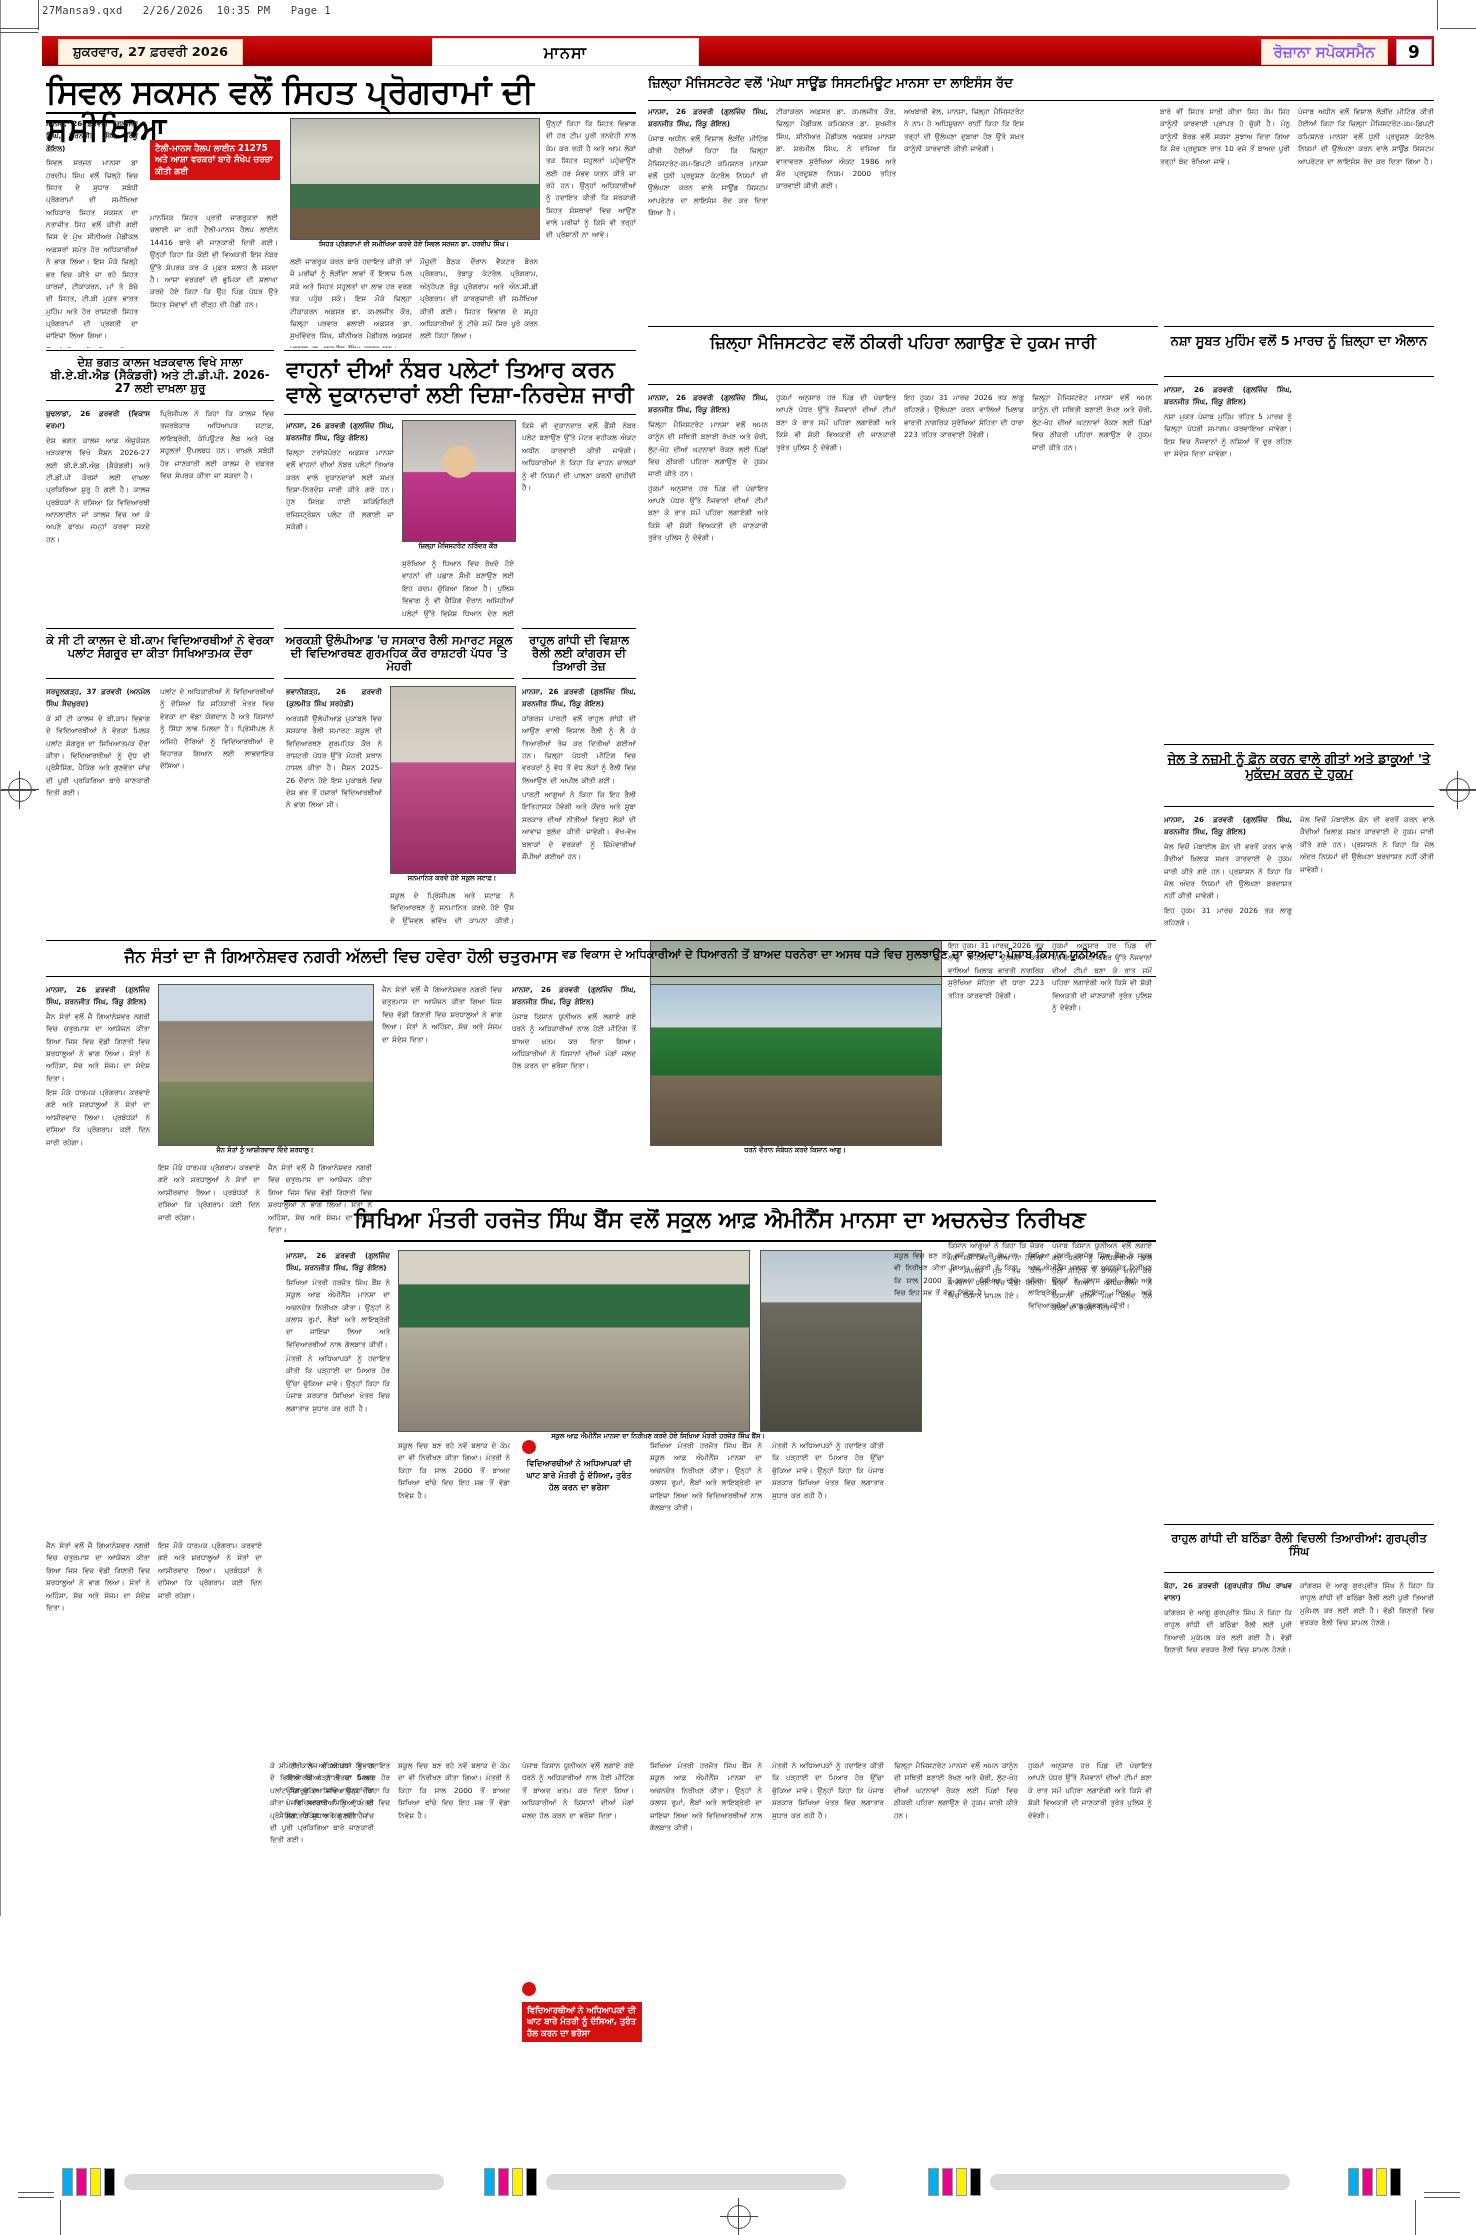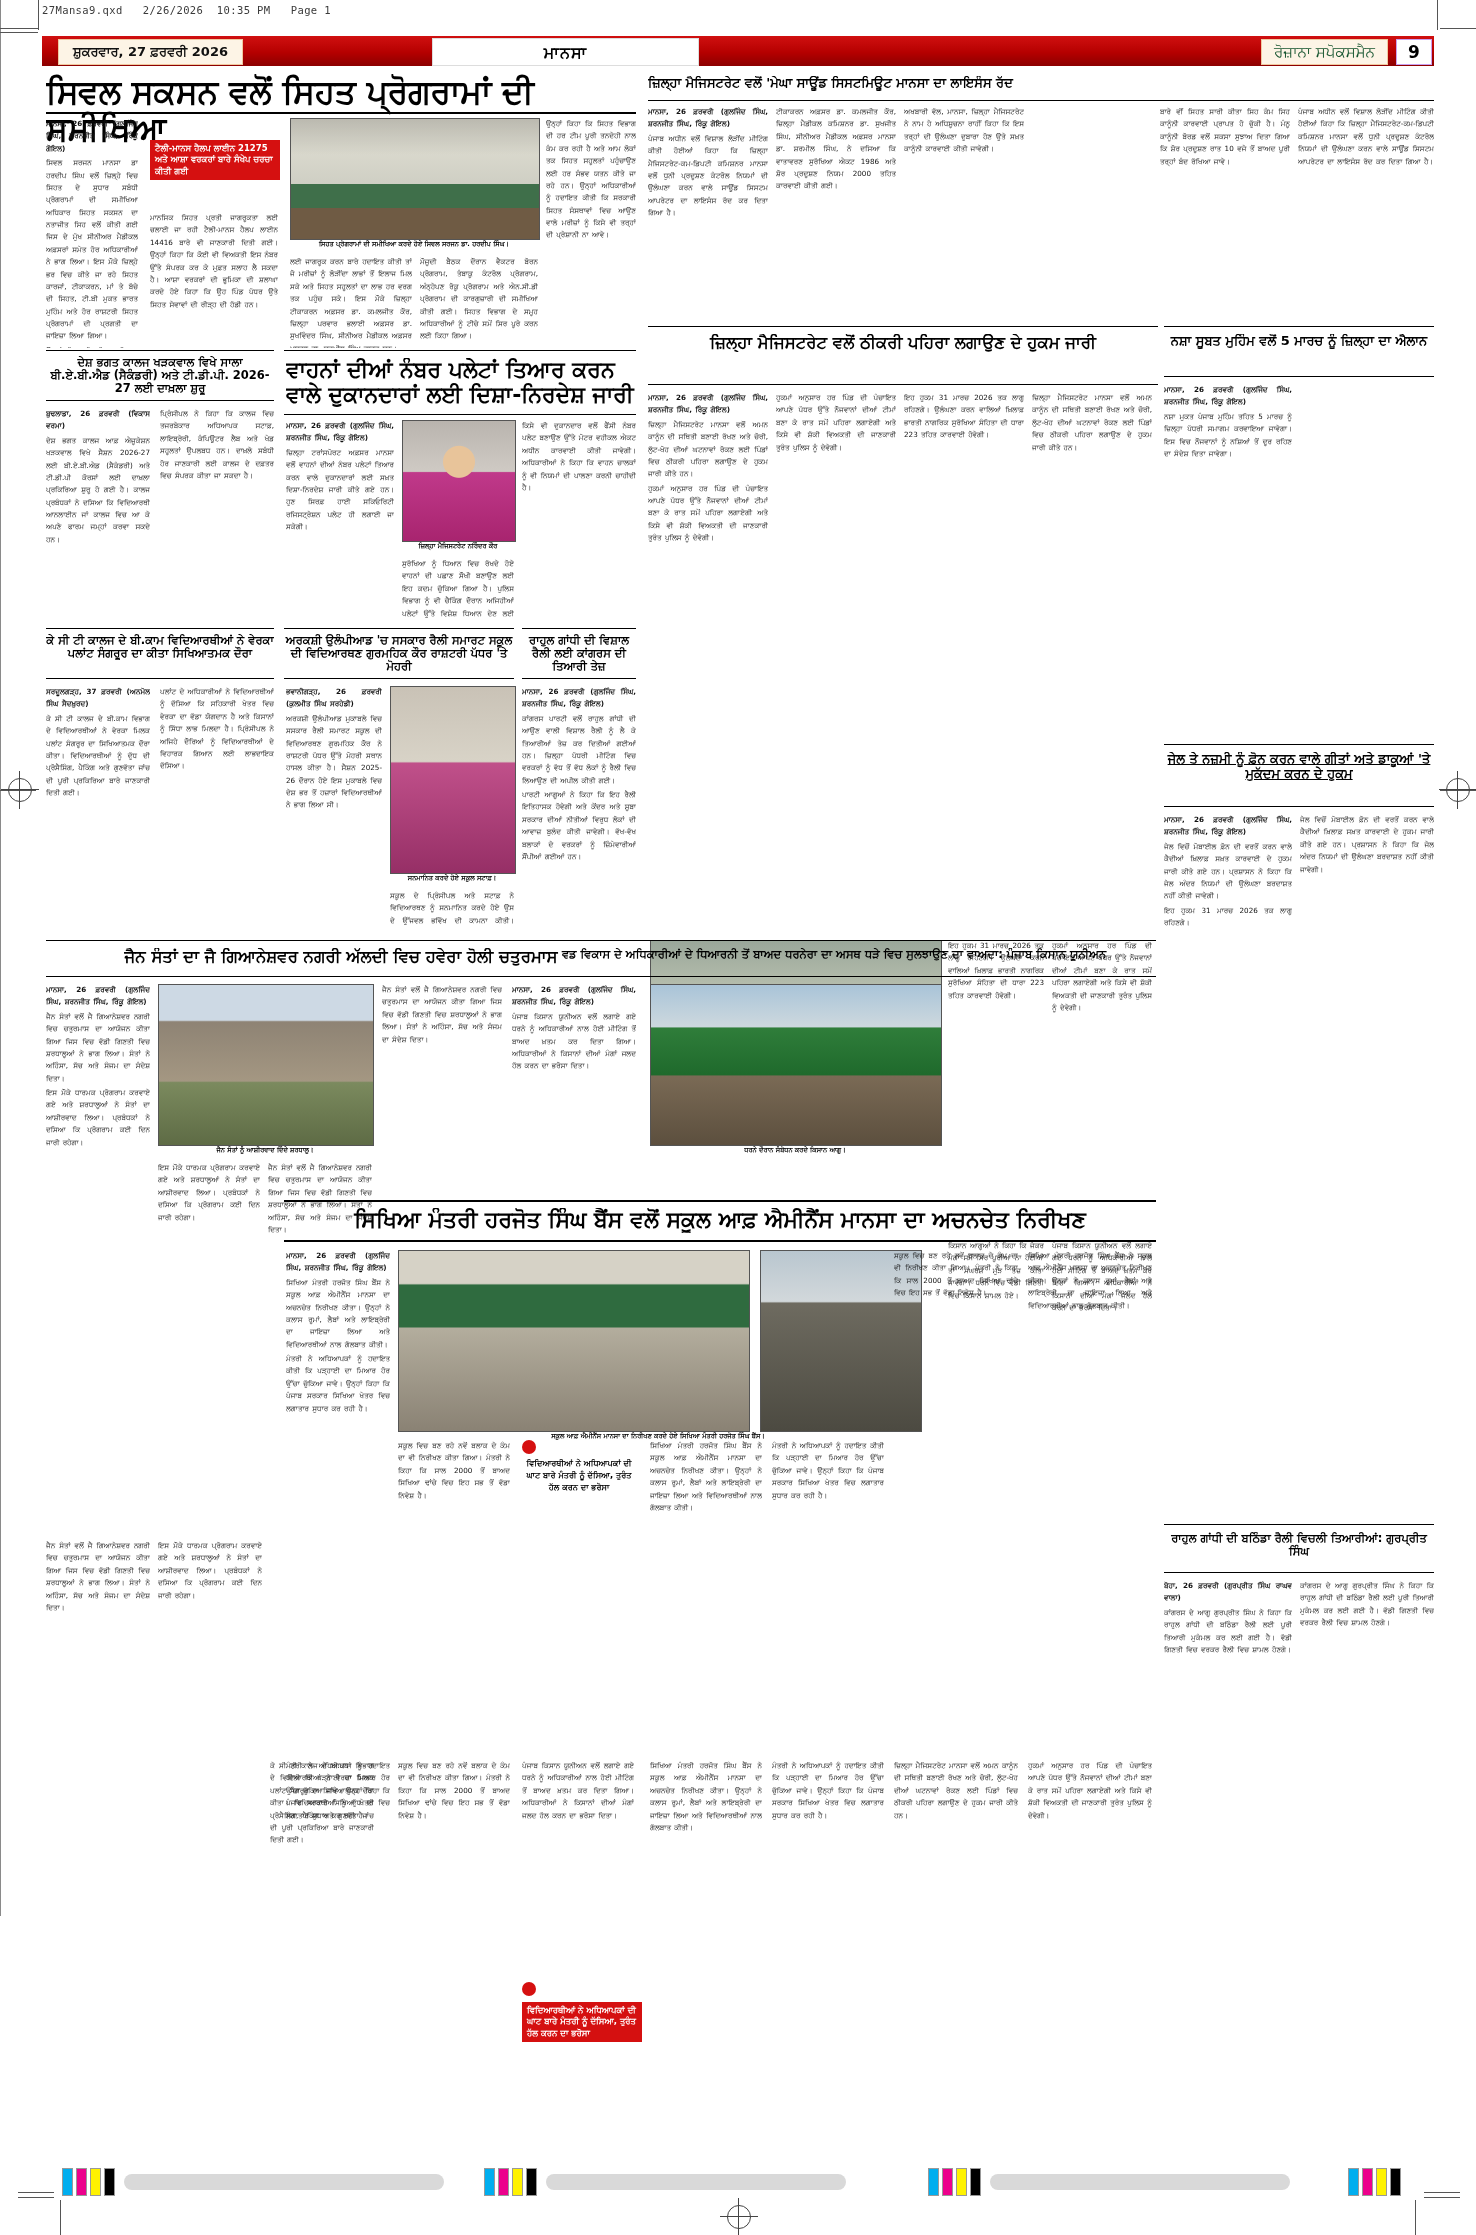--- a/index.html
+++ b/index.html
@@ -80,21 +80,21 @@
     border: 1px solid #ddd;
     display: flex; align-items: center; justify-content: center;
     font-size: 16px; font-weight: bold; letter-spacing: 1px; color: #000;
   }
   .mast-brand {
     position: absolute; right: 46px; top: 3px;
     height: 24px; padding: 0 12px;
     background: #fdf4e6;
     border: 1px solid #f0c9a0;
     display: flex; align-items: center;
-    font-size: 15px; font-weight: normal; color: #14532d;
+    font-size: 15px; font-weight: bold; color: #8b5cf6;
     white-space: nowrap;
   }
   .mast-page {
     position: absolute; right: 2px; top: 3px;
     width: 34px; height: 24px;
     background: #fff;
     border: 1px solid #c9a0f0;
     display: flex; align-items: center; justify-content: center;
     font-size: 17px; font-weight: bold; color: #000;
   }

